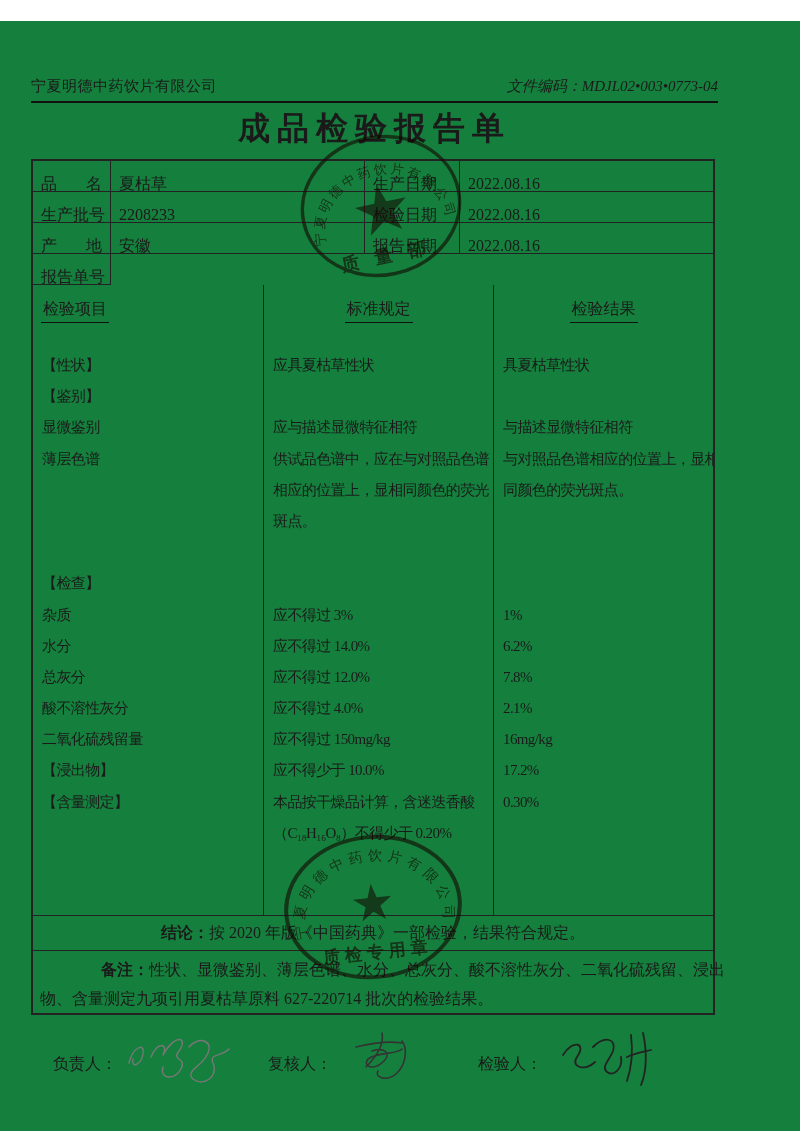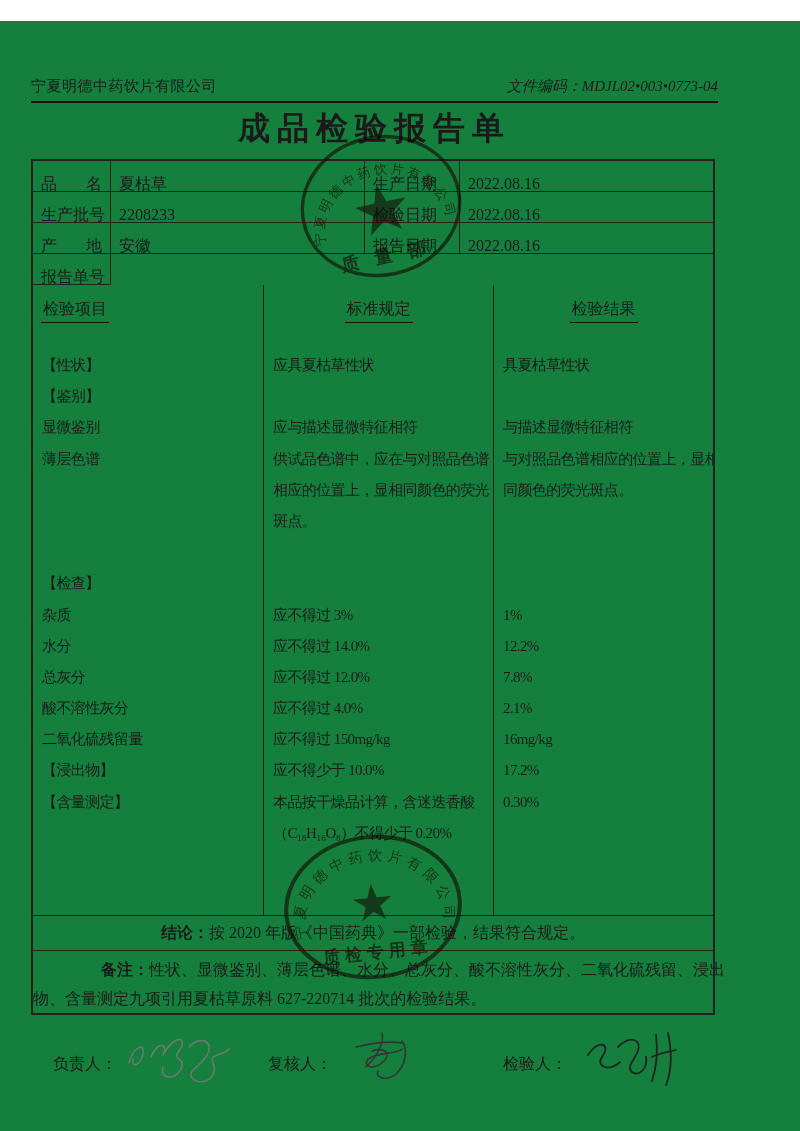--- a/index.html
+++ b/index.html
@@ -35,29 +35,29 @@
   .lines { padding-top:13px; }
   .tline { height:31.2px; line-height:31.2px; font-size:15px; letter-spacing:-0.6px;
            padding-left:9px; white-space:pre; overflow:visible; }
 
   .concl { height:35px; border-top:1px solid var(--line); display:flex; align-items:center;
            justify-content:center; font-size:16px; white-space:pre; }
   .concl .lbl { font-weight:600; }
   .remark { height:63px; border-top:1px solid var(--line); font-size:16px; padding-top:4px; }
   .remark .rline { line-height:29px; white-space:pre; }
   .remark .l1 { padding-left:68px; }
-  .remark .l2 { }
+  .remark .l2 { padding-left:7px; }
   .remark .lbl { font-weight:600; }
 
   
   .sigs { position:absolute; left:31px; top:1002px; width:684px; height:72px; z-index:2; }
   .sig-group { position:absolute; top:14px; display:flex; align-items:center; }
   .sig-group .slabel { font-size:16px; white-space:pre; }
   .sig-group svg { margin-left:6px; margin-top:-10px; }
-  .g1 { left:22px; } .g2 { left:237px; } .g3 { left:472px;gap:7px; }
+  .g1 { left:22px; } .g2 { left:237px; } .g3 { left:447px;gap:7px; }
 
   
   .seal { position:absolute; z-index:5; pointer-events:none; mix-blend-mode:multiply; opacity:.85; }
   .seal-top { left:297px; top:110px; }
   .seal-bottom { left:281px; top:811px; }
   .seal ellipse { fill:none; stroke:var(--seal-color); }
   .seal .ring { fill:var(--seal-color); }
   .seal .star { fill:var(--seal-color); opacity:.92; }
   .seal .cap { fill:var(--seal-color); font-weight:bold; }
   .sig-path { fill:none; stroke-linecap:round; stroke-linejoin:round; }
@@ -148,21 +148,21 @@
         <div class="lines">
             <div class="tline">具夏枯草性状</div>
             <div class="tline"></div>
             <div class="tline">与描述显微特征相符</div>
             <div class="tline">与对照品色谱相应的位置上，显相</div>
             <div class="tline">同颜色的荧光斑点。</div>
             <div class="tline"></div>
             <div class="tline"></div>
             <div class="tline"></div>
             <div class="tline">1%</div>
-            <div class="tline">12.2%</div>
+            <div class="tline">6.2%</div>
             <div class="tline">7.8%</div>
             <div class="tline">2.1%</div>
             <div class="tline">16mg/kg</div>
             <div class="tline">17.2%</div>
             <div class="tline">0.30%</div>
             <div class="tline"></div>
           </div>
       </div>
     </div>
 

